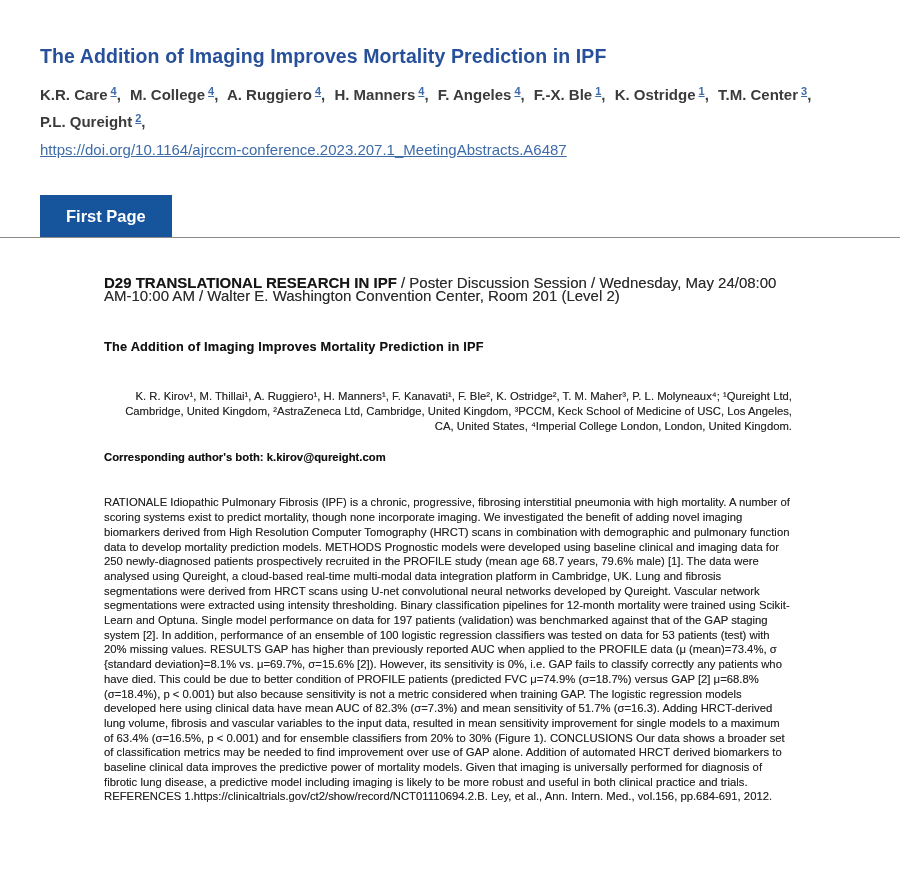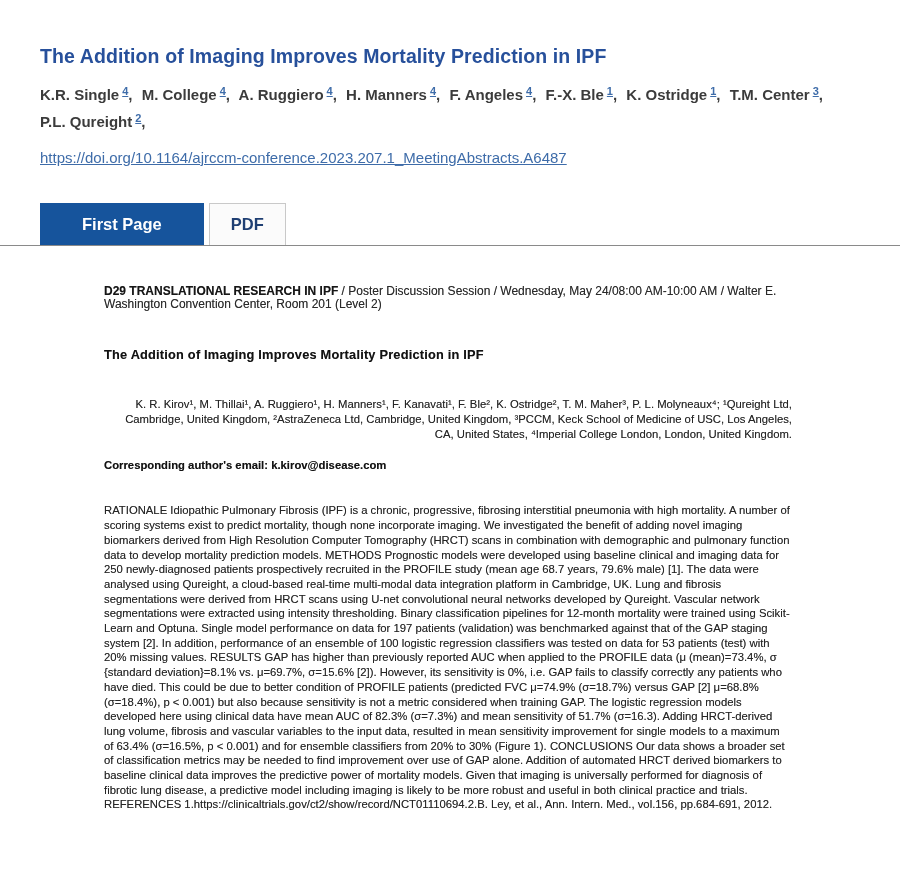--- a/index.html
+++ b/index.html
@@ -45,21 +45,21 @@
     font-size: 11px;
     position: relative;
     top: -5px;
     margin-left: 3px;
     color: #3e6ca9;
     text-decoration: underline;
     cursor: pointer;
   }
   .author-sep { margin-right: 5px; }
 
-  .doi-line { margin-top: 10px; line-height: 24px; }
+  .doi-line { margin-top: 2px; line-height: 24px; }
   .doi-link {
     font-size: 15px;
     font-weight: 400;
     color: #3e6ca9;
     text-decoration: underline;
     cursor: pointer;
   }
 
   
   .tabbar {
@@ -74,40 +74,40 @@
     display: flex;
     align-items: center;
     justify-content: center;
     font-size: 16.5px;
     font-weight: 700;
     cursor: pointer;
   }
   .tab-active {
     background: #16549c;
     color: #ffffff;
-    padding: 0 42px;
+    padding: 0 26px;
   }
   .tab-inactive {
     background: #fbfbfb;
     border: 1px solid #c9c9c9;
     border-bottom: none;
     color: #1f3f73;
     padding: 0 21px;
     margin-left: 5px;
   }
 
   
   .doc {
     margin: 39px 0 0 104px;
     width: 688px;
     color: #262626;
     text-shadow: 0 0 0.45px rgba(40,40,40,0.5);
   }
   .doc-session {
-    font-size: 12px;
+    font-size: 15px;
     line-height: 12.5px;
     color: #2a2a2a;
   }
   .doc-session .b { font-weight: 700; color: #161616; }
   .doc-title {
     margin-top: 37px;
     font-size: 12.8px;
     font-weight: 700;
     color: #121212;
     letter-spacing: 0.2px;
@@ -131,43 +131,42 @@
   }
 </style>
 </head>
 <body>
 
 <div class="site-header">
 
   <h1 class="page-title" style="margin-bottom:0;">The Addition of Imaging Improves Mortality Prediction in IPF</h1>
 
   <div class="authors-block">
-    <span class="author-item"><span>K.R. Single</span><a class="author-sup">4</a><span class="author-sep">,</span></span>
+    <span class="author-item"><span>K.R. Care</span><a class="author-sup">4</a><span class="author-sep">,</span></span>
     <span class="author-item"><span>M. College</span><a class="author-sup">4</a><span class="author-sep">,</span></span>
     <span class="author-item"><span>A. Ruggiero</span><a class="author-sup">4</a><span class="author-sep">,</span></span>
     <span class="author-item"><span>H. Manners</span><a class="author-sup">4</a><span class="author-sep">,</span></span>
     <span class="author-item"><span>F. Angeles</span><a class="author-sup">4</a><span class="author-sep">,</span></span>
     <span class="author-item"><span>F.-X. Ble</span><a class="author-sup">1</a><span class="author-sep">,</span></span>
     <span class="author-item"><span>K. Ostridge</span><a class="author-sup">1</a><span class="author-sep">,</span></span>
     <span class="author-item"><span>T.M. Center</span><a class="author-sup">3</a><span class="author-sep">,</span></span>
     <span class="author-item"><span>P.L. Qureight</span><a class="author-sup">2</a><span class="author-sep">,</span></span>
     <div class="doi-line">
       <a class="doi-link">https://doi.org/10.1164/ajrccm-conference.2023.207.1_MeetingAbstracts.A6487</a>
     </div>
   </div>
 </div>
 
 <div class="tabbar">
   <div class="tab tab-active">First Page</div>
-  <div class="tab tab-inactive">PDF</div>
 </div>
 
 <div class="doc">
   <div class="doc-session"><span class="b">D29 TRANSLATIONAL RESEARCH IN IPF</span><span> / Poster Discussion Session / Wednesday, May 24/08:00 AM-10:00 AM / Walter E. Washington Convention Center, Room 201 (Level 2)</span></div>
 
   <div class="doc-title">The Addition of Imaging Improves Mortality Prediction in IPF</div>
 
   <div class="doc-authors">K. R. Kirov¹, M. Thillai¹, A. Ruggiero¹, H. Manners¹, F. Kanavati¹, F. Ble², K. Ostridge², T. M. Maher³, P. L. Molyneaux⁴; ¹Qureight Ltd, Cambridge, United Kingdom, ²AstraZeneca Ltd, Cambridge, United Kingdom, ³PCCM, Keck School of Medicine of USC, Los Angeles, CA, United States, ⁴Imperial College London, London, United Kingdom.</div>
 
-  <div class="doc-corresponding">Corresponding author's email: k.kirov@disease.com</div>
+  <div class="doc-corresponding">Corresponding author's both: k.kirov@qureight.com</div>
 
   <div class="doc-abstract">RATIONALE Idiopathic Pulmonary Fibrosis (IPF) is a chronic, progressive, fibrosing interstitial pneumonia with high mortality. A number of scoring systems exist to predict mortality, though none incorporate imaging. We investigated the benefit of adding novel imaging biomarkers derived from High Resolution Computer Tomography (HRCT) scans in combination with demographic and pulmonary function data to develop mortality prediction models. METHODS Prognostic models were developed using baseline clinical and imaging data for 250 newly-diagnosed patients prospectively recruited in the PROFILE study (mean age 68.7 years, 79.6% male) [1]. The data were analysed using Qureight, a cloud-based real-time multi-modal data integration platform in Cambridge, UK. Lung and fibrosis segmentations were derived from HRCT scans using U-net convolutional neural networks developed by Qureight. Vascular network segmentations were extracted using intensity thresholding. Binary classification pipelines for 12-month mortality were trained using Scikit-Learn and Optuna. Single model performance on data for 197 patients (validation) was benchmarked against that of the GAP staging system [2]. In addition, performance of an ensemble of 100 logistic regression classifiers was tested on data for 53 patients (test) with 20% missing values. RESULTS GAP has higher than previously reported AUC when applied to the PROFILE data (μ (mean)=73.4%, σ {standard deviation}=8.1% vs. μ=69.7%, σ=15.6% [2]). However, its sensitivity is 0%, i.e. GAP fails to classify correctly any patients who have died. This could be due to better condition of PROFILE patients (predicted FVC μ=74.9% (σ=18.7%) versus GAP [2] μ=68.8% (σ=18.4%), p &lt; 0.001) but also because sensitivity is not a metric considered when training GAP. The logistic regression models developed here using clinical data have mean AUC of 82.3% (σ=7.3%) and mean sensitivity of 51.7% (σ=16.3). Adding HRCT-derived lung volume, fibrosis and vascular variables to the input data, resulted in mean sensitivity improvement for single models to a maximum of 63.4% (σ=16.5%, p &lt; 0.001) and for ensemble classifiers from 20% to 30% (Figure 1). CONCLUSIONS Our data shows a broader set of classification metrics may be needed to find improvement over use of GAP alone. Addition of automated HRCT derived biomarkers to baseline clinical data improves the predictive power of mortality models. Given that imaging is universally performed for diagnosis of fibrotic lung disease, a predictive model including imaging is likely to be more robust and useful in both clinical practice and trials. REFERENCES 1.https://clinicaltrials.gov/ct2/show/record/NCT01110694.2.B. Ley, et al., Ann. Intern. Med., vol.156, pp.684-691, 2012.</div>
 </div>
 
 </body></html>

